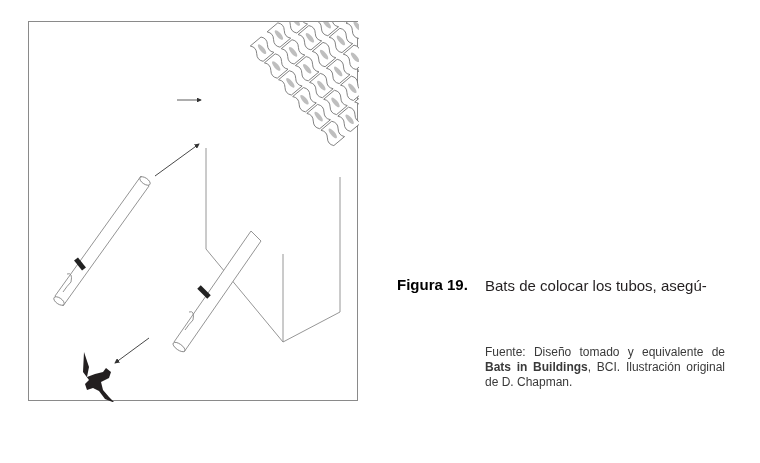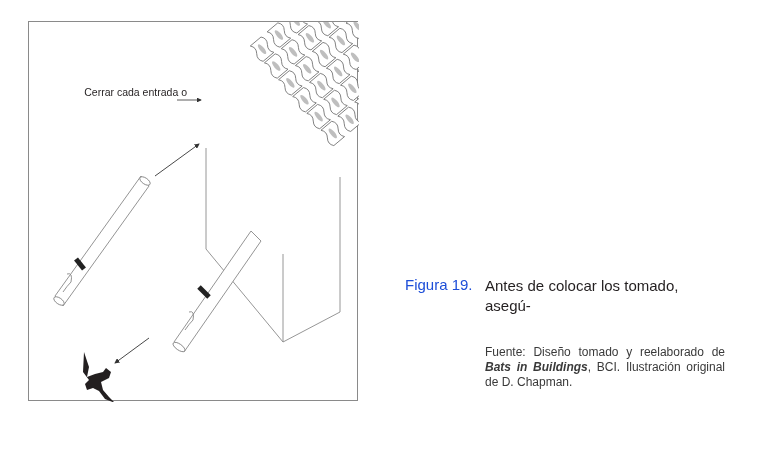--- a/index.html
+++ b/index.html
@@ -1,24 +1,24 @@
 <!DOCTYPE html>
 <html><head>
 <meta charset="utf-8">
 <style>
   html, body { margin: 0; padding: 0; background: #ffffff; }
   body { width: 760px; height: 463px; position: relative; overflow: hidden; font-family: "Liberation Sans", sans-serif; color: #231f20; }
   .figure-frame { position: absolute; left: 28px; top: 21px; width: 330px; height: 380px; border: 1px solid #8a8a8a; box-sizing: border-box; background: #fff; }
   .illustration { position: absolute; left: 0; top: 0; width: 330px; height: 380px; }
   .callout { position: absolute; left: 18px; top: 64px; width: 140px; text-align: right; font-size: 10.5px; line-height: 12.5px; color: #231f20; }
   .caption { position: absolute; left: 397px; top: 276px; width: 340px; }
-  .cap-label { position: absolute; left: 0; top: 0; font-weight: normal; font-size: 15px; color: #1d4ed8; white-space: nowrap; margin-left: 8px; }
+  .cap-label { position: absolute; left: 0; top: 0; font-weight: bold; font-size: 15px; color: #000000; white-space: nowrap; }
   .cap-text { position: absolute; left: 88px; top: 0; width: 240px; font-size: 15px; line-height: 20px; color: #231f20; }
   .source { position: absolute; left: 88px; top: 69px; width: 240px; font-size: 12px; line-height: 15px; color: #3a3a3a; text-align: justify; }
-  .source b { font-style: italic; }
+  .source b { }
 </style>
 </head>
 <body>
 
 <div class="figure-frame">
   <svg class="illustration" viewBox="0 0 330 380" xmlns="http://www.w3.org/2000/svg">
     <defs>
       <marker id="arrowhead" markerWidth="6" markerHeight="6" refX="5" refY="3" orient="auto">
         <path d="M0,0 L6,3 L0,6 Z" fill="#333"></path>
       </marker>
@@ -86,23 +86,22 @@
       <path d="M160,290 q6,-2 4,8 q-4,4 -8,10" fill="none"></path>
       <ellipse cx="150" cy="325" rx="3" ry="7" transform="rotate(-55 150 325)"></ellipse>
     </g>
 
     <line x1="120" y1="316" x2="86" y2="341" stroke="#333" stroke-width="0.9" marker-end="url(#arrowhead)"></line>
 
     <path fill="#231f20" d="M55,330 L60,345 L58,355 L66,352 L74,350 L77,346 L82,350 L80,356 L72,360 L74,368 L80,375 L86,381 L76,377 L70,369 L64,366 L58,368 L56,362 L60,358 L54,350 Z"></path>
   </svg>
 
   <div class="callout">
-    <div>Cerrar cada entrada o</div>
   </div>
 </div>
 
 <div class="caption">
   <div class="cap-label">Figura 19.</div>
   <div class="cap-text">
-    <div>Antes de colocar los tomado, asegú-</div>
+    <div>Bats de colocar los tubos, asegú-</div>
   </div>
-  <div class="source"><span>Fuente: Diseño tomado y reelaborado de </span><b>Bats in Buildings</b><span>, BCI. Ilustración original de D. Chapman.</span></div>
+  <div class="source"><span>Fuente: Diseño tomado y equivalente de </span><b>Bats in Buildings</b><span>, BCI. Ilustración original de D. Chapman.</span></div>
 </div>
 
 </body></html>

